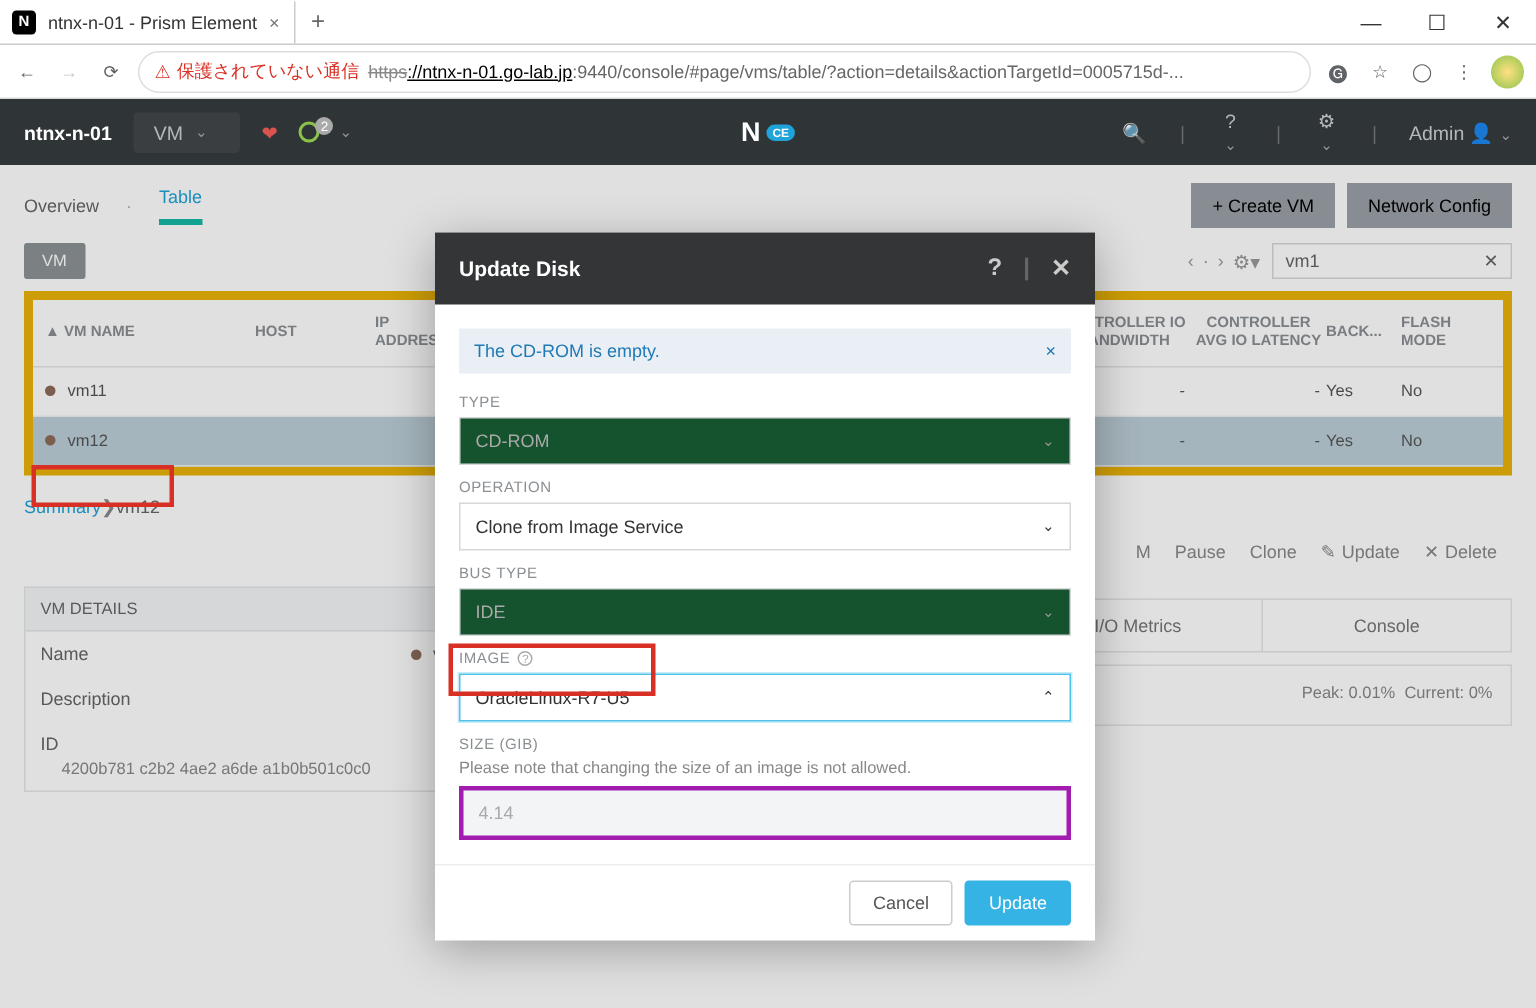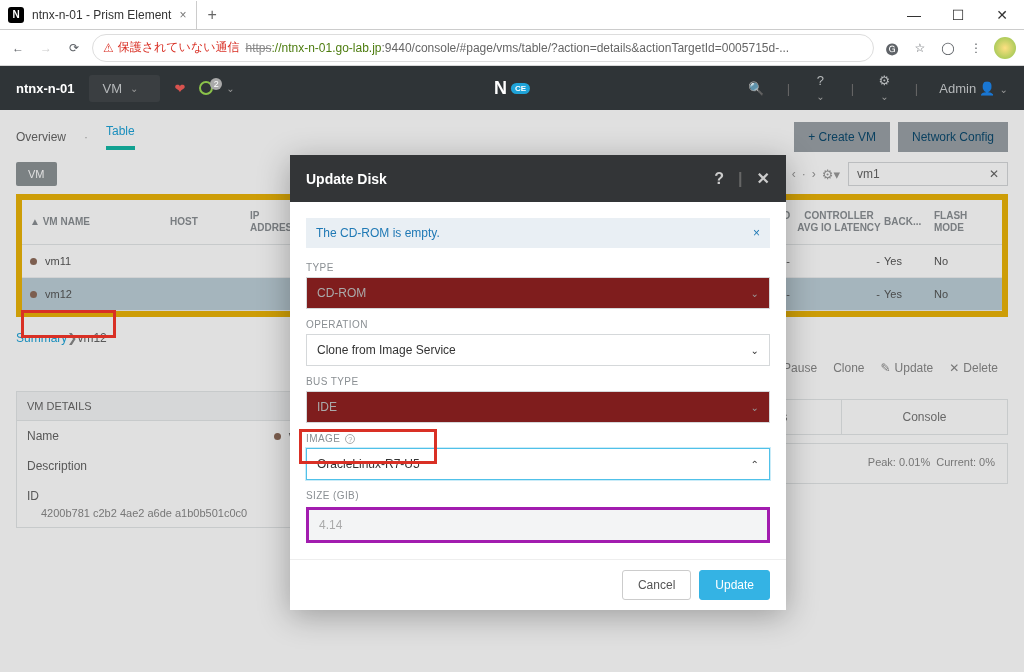--- a/index.html
+++ b/index.html
@@ -13,21 +13,21 @@
 .newtab { padding:0 10px; color:#666; font-size:16px; }
 .winctrls { margin-left:auto; display:flex; }
 .winctrls div { width:44px; height:28px; display:flex; align-items:center; justify-content:center; font-size:14px; color:#333; }
 
 .navbar { height:36px; background:#fff; border-bottom:1px solid #d8d8d8; display:flex; align-items:center; padding:0 8px; gap:8px; }
 .nav-icn { color:#5f6368; width:20px; text-align:center; }
 .addr { flex:1; display:flex; align-items:center; gap:6px; height:28px; border:1px solid #ddd; border-radius:14px; padding:0 10px; font-size:12px; }
 .addr .warn { color:#d93025; display:flex; align-items:center; gap:4px; }
 .addr .url { color:#666; }
 .addr .url .strike { text-decoration:line-through; color:#888; }
-.addr .url .host { color:#4d7c0f; }
+.addr .url .host { color:#000000;text-decoration:underline; }
 .rt-icn { color:#5f6368; width:20px; text-align:center; }
 .avatar { width:22px; height:22px; border-radius:50%; background:radial-gradient(circle,#ffe082,#8bc34a); }
 
 .appbar { height:44px; background:#2f3437; color:#b5b8ba; display:flex; align-items:center; padding:0 16px; gap:14px; font-size:13px; }
 .appbar .cluster { color:#fff; font-weight:bold; }
 .appbar .menu { background:#3a3e41; padding:6px 22px 6px 14px; border-radius:3px; display:flex; align-items:center; gap:8px; }
 .appbar .logo { position:absolute; left:50%; transform:translateX(-50%); font-weight:bold; font-size:18px; color:#fff; display:flex; align-items:center; gap:4px; }
 .appbar .logo .ce { background:#1fa3d8; font-size:8px; padding:1px 4px; border-radius:6px; }
 .appbar .spacer { flex:1; }
 .appbar .ico { width:18px; text-align:center; cursor:pointer; }
@@ -36,21 +36,21 @@
 .badge-o .o { width:14px;height:14px;border-radius:50%;border:2px solid #8bc34a; }
 .badge-o .n { font-size:9px; background:#aaa; color:#fff; border-radius:50%; width:12px;height:12px; display:flex;align-items:center;justify-content:center; margin-left:-3px; margin-top:-8px;}
 
 .dim { position:absolute; top:110px; left:0; right:0; bottom:0; background:rgba(0,0,0,0.12); pointer-events:none; }
 
 .page { padding:12px 16px; }
 .pagetabs { display:flex; gap:18px; font-size:12px; color:#666; align-items:center; }
 .pagetabs .active { color:#1fa3d8; border-bottom:4px solid #14b8a6; padding-bottom:8px; }
 .pagetabs .dot { color:#aaa; }
 .right-actions { margin-left:auto; display:flex; gap:8px; align-items:center; }
-.btn-grey { background:#9aa1a7; color:#0c4a6e; padding:8px 14px; font-size:12px; }
+.btn-grey { background:#9aa1a7; color:#000000; padding:8px 14px; font-size:12px; }
 
 .chipbar { margin-top:10px; display:flex; align-items:center; gap:8px; }
 .chip { background:#8c9396; color:#fff; padding:6px 12px; font-size:11px; border-radius:2px; }
 .chipbar .sp { flex:1; }
 .pager { display:flex; gap:6px; color:#999; align-items:center; }
 .gear { font-size:13px; }
 .searchbox { border:1px solid #d5d8da; background:#fff; padding:4px 8px; width:160px; display:flex; align-items:center; justify-content:space-between; color:#666; }
 
 .table { margin-top:8px; border:6px solid #eab308; }
 .thead, .trow { display:grid; grid-template-columns:140px 80px 60px 1fr 90px 90px 50px 60px; align-items:center; font-size:11px; }
@@ -76,30 +76,30 @@
 .action-row .lk { color:#888; padding:0 6px; display:flex; gap:4px; align-items:center; }
 .tabs2 { display:flex; border:1px solid #e3e6e8; margin-top:8px; }
 .tabs2 div { flex:1; text-align:center; padding:10px 4px; font-size:12px; color:#777; }
 .tabs2 div+div { border-left:1px solid #e3e6e8; }
 .cpu { border:1px solid #e3e6e8; margin-top:8px; padding:12px; }
 .cpu .hd { font-size:13px; color:#666; font-weight:bold; }
 .cpu .meta { float:right; font-size:11px; color:#888; }
 .right-col { flex:1; }
 
 
-.modal { position:absolute; left:290px; top:155px; width:496px; background:#fff; box-shadow:0 6px 30px rgba(0,0,0,0.3); }
+.modal { position:absolute; left:290px; top:155px; width:440px; background:#fff; box-shadow:0 6px 30px rgba(0,0,0,0.3); }
 .mhead { background:#333537; color:#fff; padding:14px 16px; display:flex; align-items:center; font-size:14px; font-weight:bold; }
 .mhead .sp { flex:1; }
 .mhead .mico { color:#ccc; margin-left:14px; font-size:16px; cursor:pointer; }
 .mbody { padding:16px; }
 .alert { background:#e9eff4; color:#1f79b5; padding:8px 10px; font-size:12px; display:flex; margin-bottom:14px; }
 .alert .cx { color:#1f79b5; cursor:pointer; }
 .flabel { font-size:10px; color:#8a8f93; letter-spacing:0.4px; margin:10px 0 4px; text-transform:uppercase; }
 .fsel { border:1px solid #d5d8da; padding:8px 10px; font-size:12px; color:#333; display:flex; justify-content:space-between; align-items:center; background:#fff; }
-.fsel.disabled { background:#7f1d1d; color:#aaa; }
+.fsel.disabled { background:#14532d; color:#aaa; }
 .fsel.focus { border:1px solid #50c1e9; box-shadow:0 0 0 1px rgba(80,193,233,0.3); }
 .note { font-size:11px; color:#888; margin-top:4px; }
 .finput { border:3px solid #a21caf; background:#f3f4f5; padding:8px 10px; font-size:12px; color:#aaa; margin-top:6px; }
 .mfoot { border-top:1px solid #eee; padding:10px 16px; display:flex; justify-content:flex-end; gap:8px; }
 .btn { padding:7px 15px; font-size:12px; border-radius:3px; border:1px solid #ccc; background:#fff; color:#555; cursor:pointer; }
 .btn.primary { background:#34b3e4; border-color:#34b3e4; color:#fff; }
 .hl2 { left:299px; top:429px; width:138px; height:35px; }
 
 .chev { font-size:10px; color:#999; }
 .flabel .q { display:inline-block; width:10px;height:10px; border:1px solid #aaa; border-radius:50%; font-size:8px; line-height:10px; text-align:center; color:#aaa; margin-left:2px;}
@@ -302,20 +302,21 @@
     <div class="fsel disabled">
         <span>IDE</span>
         <span class="chev">⌄</span>
       </div>
     <div class="flabel"><span>IMAGE</span> <span class="q">?</span></div>
     <div class="fsel focus">
         <span>OracleLinux-R7-U5</span>
         <span class="chev" style="color:#333">⌃</span>
       </div>
     <div class="flabel">SIZE (GIB)</div>
+    <div class="note">Please note that changing the size of an image is not allowed.</div>
     <div class="finput">4.14</div>
   </div>
   <div class="mfoot">
     <div class="btn">Cancel</div>
     <div class="btn primary">Update</div>
   </div>
 </div>
 
 <div class="hl hl1"></div>
 <div class="hl hl2"></div>

